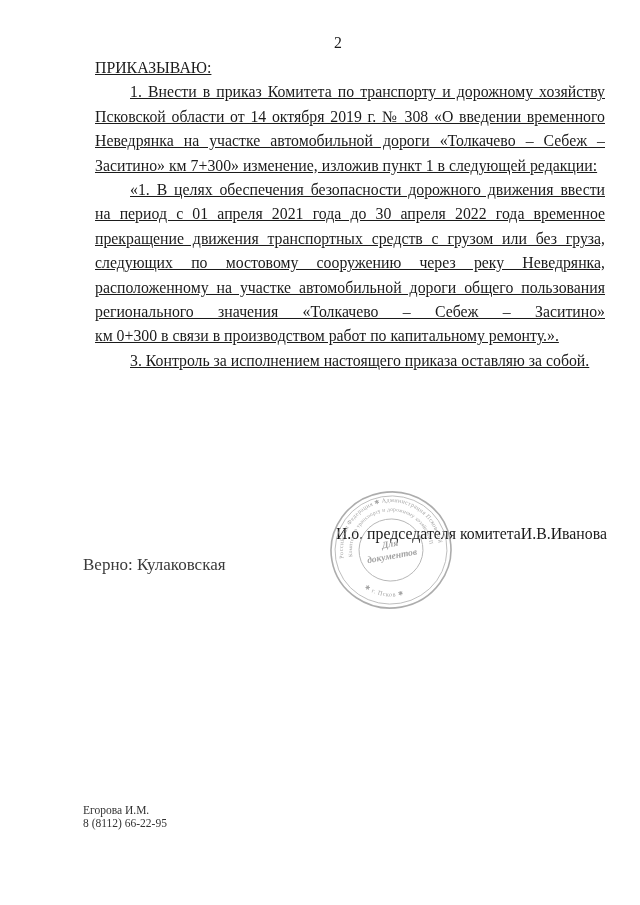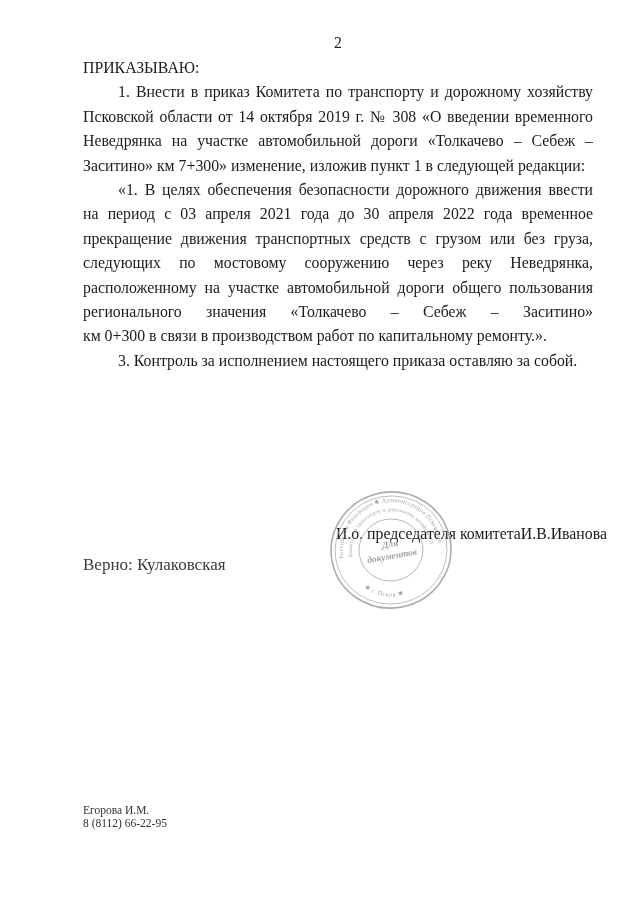--- a/index.html
+++ b/index.html
@@ -24,23 +24,24 @@
     top: 31px;
     left: 0;
     width: 510px;
     text-align: center;
     font-size: 15.8px;
     line-height: 24.4px;
   }
   #body-text {
     position: absolute;
     top: 56px;
-    left: 0;
+    left: 12px;
     width: 510px;
     font-size: 15.8px;
+    text-decoration: underline;
   }
   .line { line-height: 24.4px; }
   .heading-line { line-height: 24.4px; }
   .just { text-align: justify; text-align-last: justify; }
   .last { white-space: nowrap; }
   .indent { padding-left: 35px; }
   .sig-row {
     position: absolute;
     top: 522px;
     left: 14px;
@@ -96,21 +97,21 @@
       <div class="heading-line">ПРИКАЗЫВАЮ:</div>
 
     <div>
           <div class="line just indent">1. Внести в приказ Комитета по транспорту и дорожному хозяйству</div>
           <div class="line just">Псковской области от 14 октября 2019 г. № 308 «О введении временного</div>
           <div class="line just">Неведрянка на участке автомобильной дороги «Толкачево – Себеж –</div>
           <div class="line last">Заситино» км 7+300» изменение, изложив пункт 1 в следующей редакции:</div>
         </div>
         <div>
           <div class="line just indent">«1. В целях обеспечения безопасности дорожного движения ввести</div>
-          <div class="line just">на период с 03 апреля 2021 года до 30 апреля 2022 года временное</div>
+          <div class="line just">на период с 01 апреля 2021 года до 30 апреля 2022 года временное</div>
           <div class="line just">прекращение движения транспортных средств с грузом или без груза,</div>
           <div class="line just">следующих по мостовому сооружению через реку Неведрянка,</div>
           <div class="line just">расположенному на участке автомобильной дороги общего пользования</div>
           <div class="line just">регионального значения «Толкачево – Себеж – Заситино»</div>
           <div class="line last">км 0+300 в связи в производством работ по капитальному ремонту.».</div>
         </div>
         <div>
           <div class="line last indent">3. Контроль за исполнением настоящего приказа оставляю за собой.</div>
         </div>
       </div>

